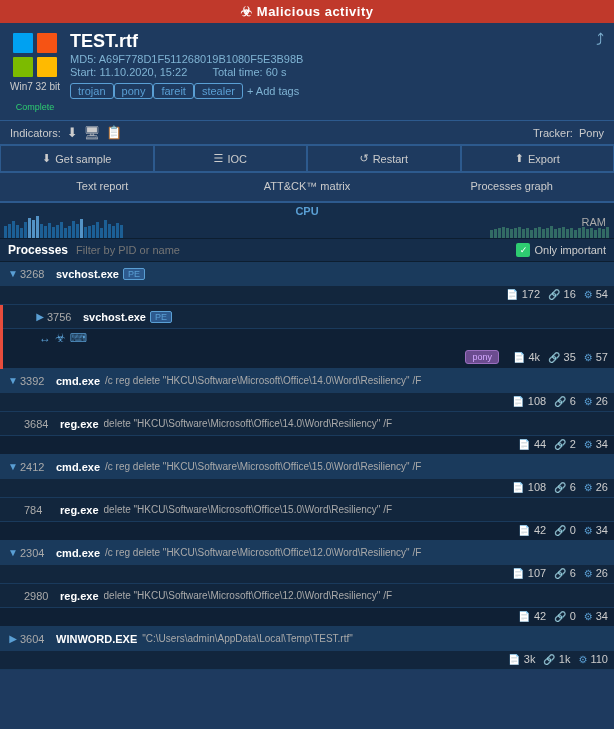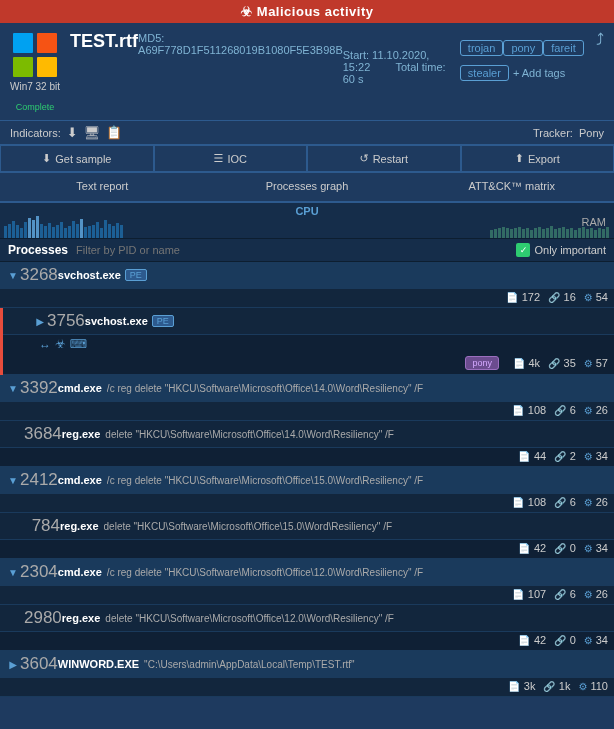--- a/index.html
+++ b/index.html
@@ -39,21 +39,21 @@
       color: #fff;
     }
     .md5 {
       font-size: 11px;
       color: #7fb3d3;
       margin-top: 1px;
     }
     .start-time {
       font-size: 11px;
       color: #7fb3d3;
-      margin-top: 18px;
+      margin-top: 1px;
     }
     .start-time span.sep { margin: 0 8px; }
     .tags-row {
       display: flex;
       align-items: center;
       margin-top: 5px;
       flex-wrap: wrap;
     }
     .tag {
       background: transparent;
@@ -226,25 +226,24 @@
       height: 14px;
       display: flex;
       align-items: center;
       justify-content: center;
       color: #5a9fd4;
       font-size: 10px;
       cursor: pointer;
       flex-shrink: 0;
     }
     .proc-pid {
-      font-size: 17px;
+      font-size: 11px;
       color: #aaa;
       min-width: 36px;
       flex-shrink: 0;
-      text-align: right;
     }
     .proc-name {
       font-size: 11px;
       color: #fff;
       font-weight: 600;
       flex-shrink: 0;
     }
     .proc-badge {
       background: #2d5a8e;
       border: 1px solid #5a9fd4;
@@ -318,21 +317,21 @@
       display: flex;
       flex-direction: column;
       align-items: center;
       gap: 2px;
     }
     .win-label { font-size: 10px; color: #ccc; text-align: center; }
     .win-complete { font-size: 9px; color: #2ecc71; text-align: center; margin-top: 8px; }
 
     .header-right {
       display: flex;
-      flex-direction: row;
+      flex-direction: column;
       flex: 1;
     }
 
     .indicator-icon-item {
       font-size: 13px;
       cursor: pointer;
     }
   </style>
 </head>
 <body>
@@ -408,24 +407,24 @@
     <span>⬆</span>
     <span>Export</span>
   </button>
 </div>
 
 <div class="tab-row">
   <div class="tab-item">
     <span>Text report</span>
   </div>
   <div class="tab-item">
+    <span>ATT&amp;CK™ matrix</span>
+  </div>
+  <div class="tab-item">
     <span>Processes graph</span>
-  </div>
-  <div class="tab-item">
-    <span>ATT&amp;CK™ matrix</span>
   </div>
 </div>
 
 <div class="chart-area">
   <div class="chart-label-cpu">CPU</div>
   <div class="chart-label-ram">RAM</div>
 
   <svg width="614" height="32" style="position:absolute;bottom:0;left:0;">
 
     <rect x="4" y="20" width="3" height="12" fill="#1e6ba8" opacity="0.8"></rect>

